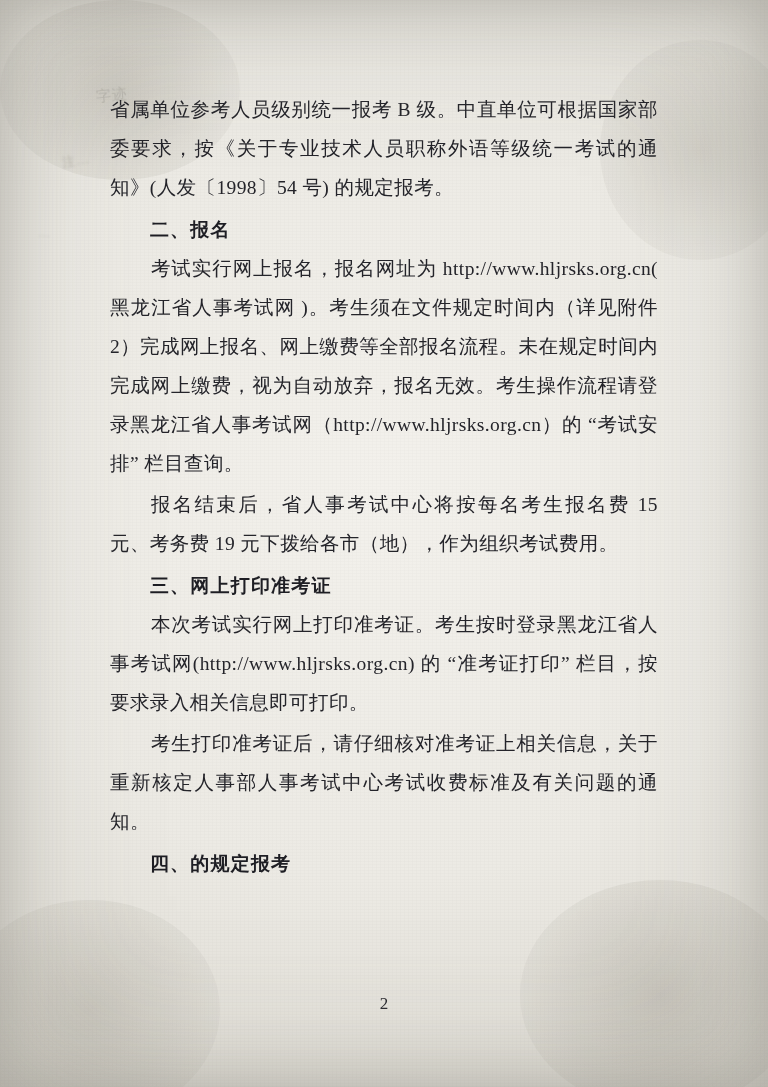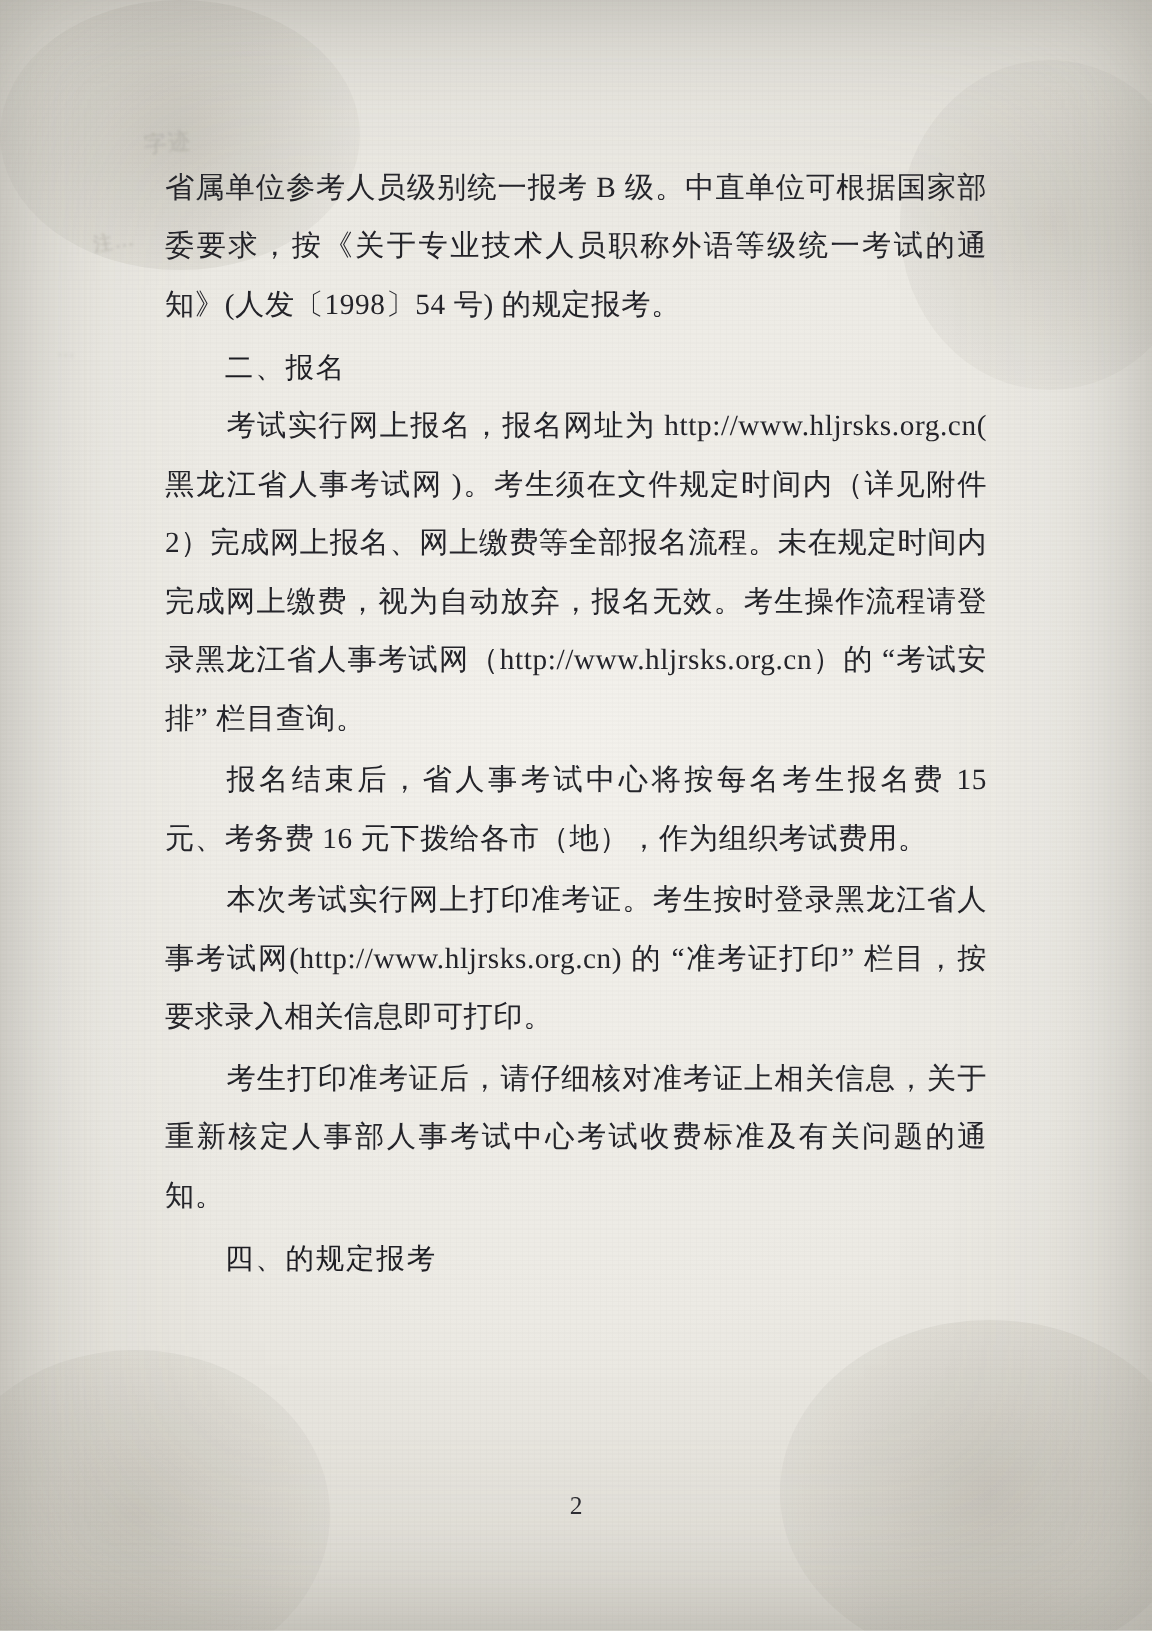--- a/index.html
+++ b/index.html
@@ -64,39 +64,39 @@
     left: 38px; top: 226px;
     font-size: 12px;
     transform: rotate(3deg);
     filter: blur(1px);
     opacity: 0.4;
   }
 
   #content {
     position: absolute;
     left: 110px;
-    top: 106px;
+    top: 90px;
     width: 548px;
   }
   p {
     margin: 0 0 2px 0;
     font-size: 19.5px;
     line-height: 39px;
     color: #24242a;
     text-align: justify;
     text-justify: inter-ideograph;
     letter-spacing: 0.4px;
   }
   p.indent {
     text-indent: 2.1em;
     font-family: Liberation Serif, serif;
   }
   .heading {
     font-family: "DejaVu Sans", "Liberation Sans", sans-serif;
-    font-weight: normal;
+    font-weight: bold;
     font-size: 19px;
     letter-spacing: 1.2px;
     text-indent: 2.1em;
     margin: 2px 0 0 0;
     line-height: 40px;
     color: #1e1e24;
   }
   #page-number {
     position: absolute;
     left: 0;
@@ -135,22 +135,23 @@
 
   <div id="content">
 
     <p>省属单位参考人员级别统一报考 B 级。中直单位可根据国家部委要求，按《关于专业技术人员职称外语等级统一考试的通知》(人发〔1998〕54 号) 的规定报考。</p>
 
     <p class="heading">二、报名</p>
 
     <p class="indent">考试实行网上报名，报名网址为 http://www.hljrsks.org.cn( 黑龙江省人事考试网 )。考生须在文件规定时间内（详见附件 2）完成网上报名、网上缴费等全部报名流程。未在规定时间内完成网上缴费，视为自动放弃，报名无效。考生操作流程请登录黑龙江省人事考试网（http://www.hljrsks.org.cn）的 “考试安排” 栏目查询。</p>
 
 
-    <p class="indent">报名结束后，省人事考试中心将按每名考生报名费 15 元、考务费 16 元下拨给各市（地），作为组织考试费用。</p>
+    <p class="indent">报名结束后，省人事考试中心将按每名考生报名费 15 元、考务费 19 元下拨给各市（地），作为组织考试费用。</p>
 
+    <p class="heading">三、网上打印准考证</p>
 
     <p class="indent">本次考试实行网上打印准考证。考生按时登录黑龙江省人事考试网(http://www.hljrsks.org.cn) 的 “准考证打印” 栏目，按要求录入相关信息即可打印。</p>
 
     <p class="indent">考生打印准考证后，请仔细核对准考证上相关信息，关于重新核定人事部人事考试中心考试收费标准及有关问题的通知。</p>
 
     <p class="heading">四、的规定报考</p>
 
   </div>
 
   <div id="page-number">2</div>

